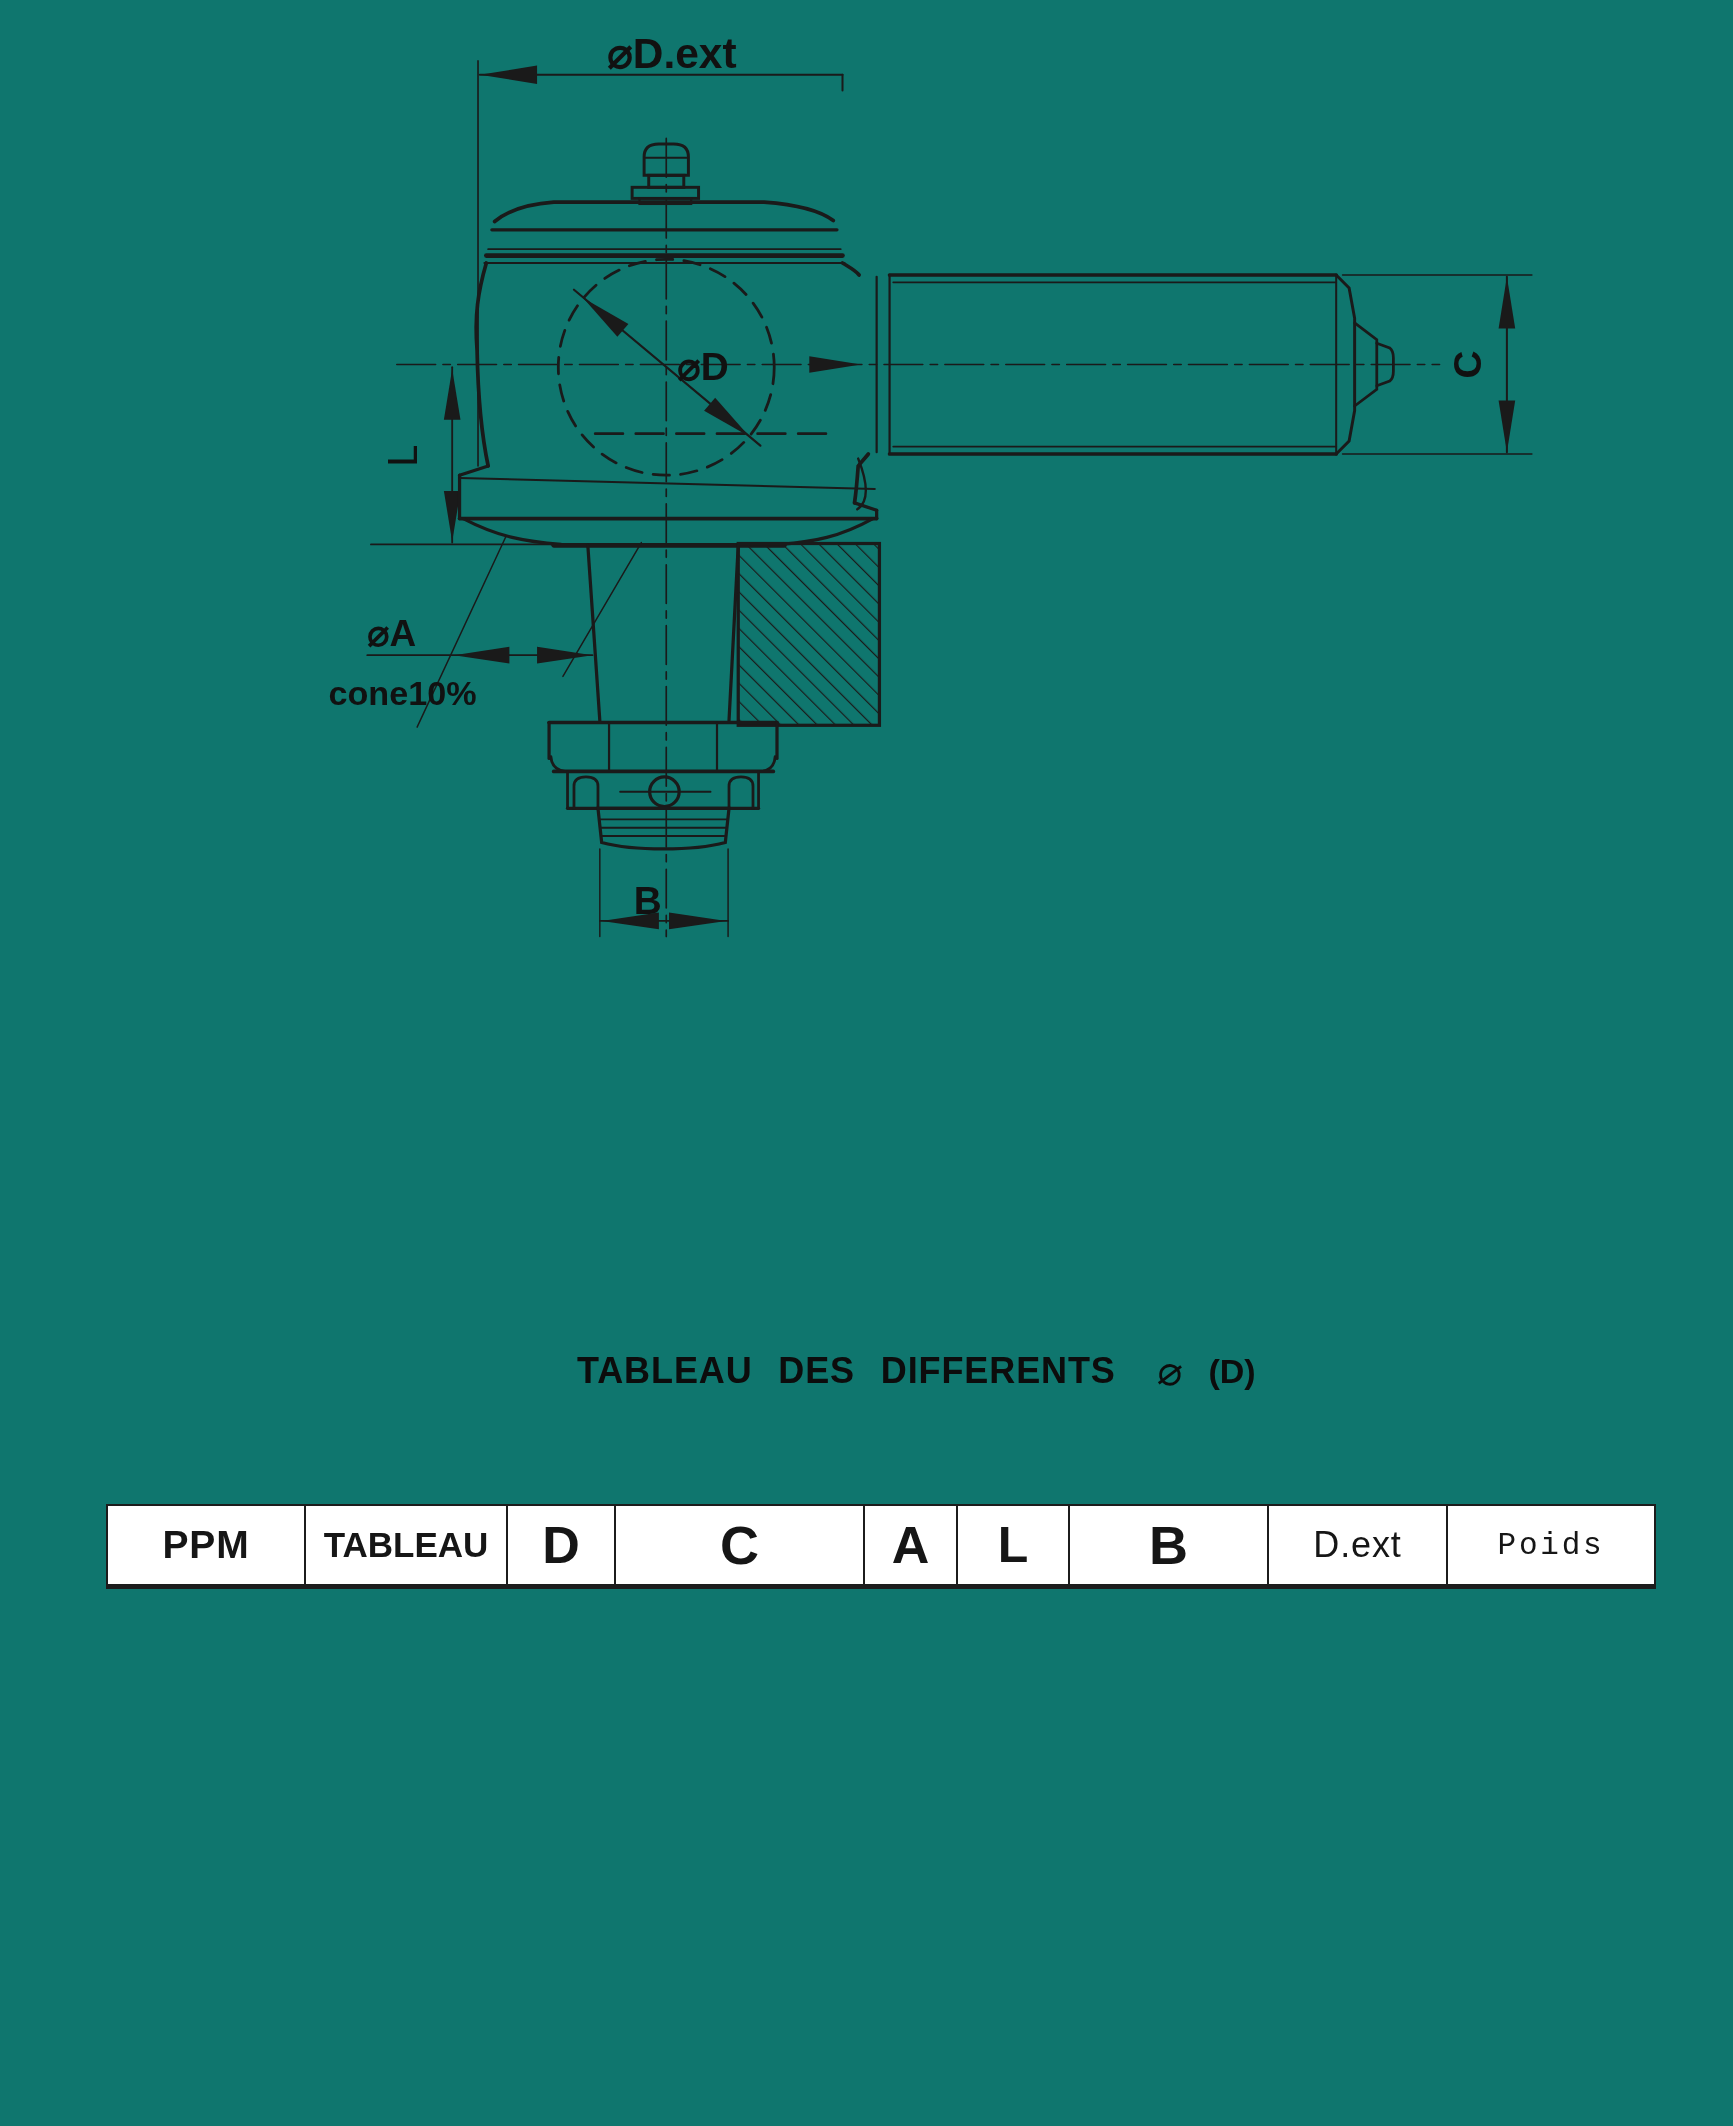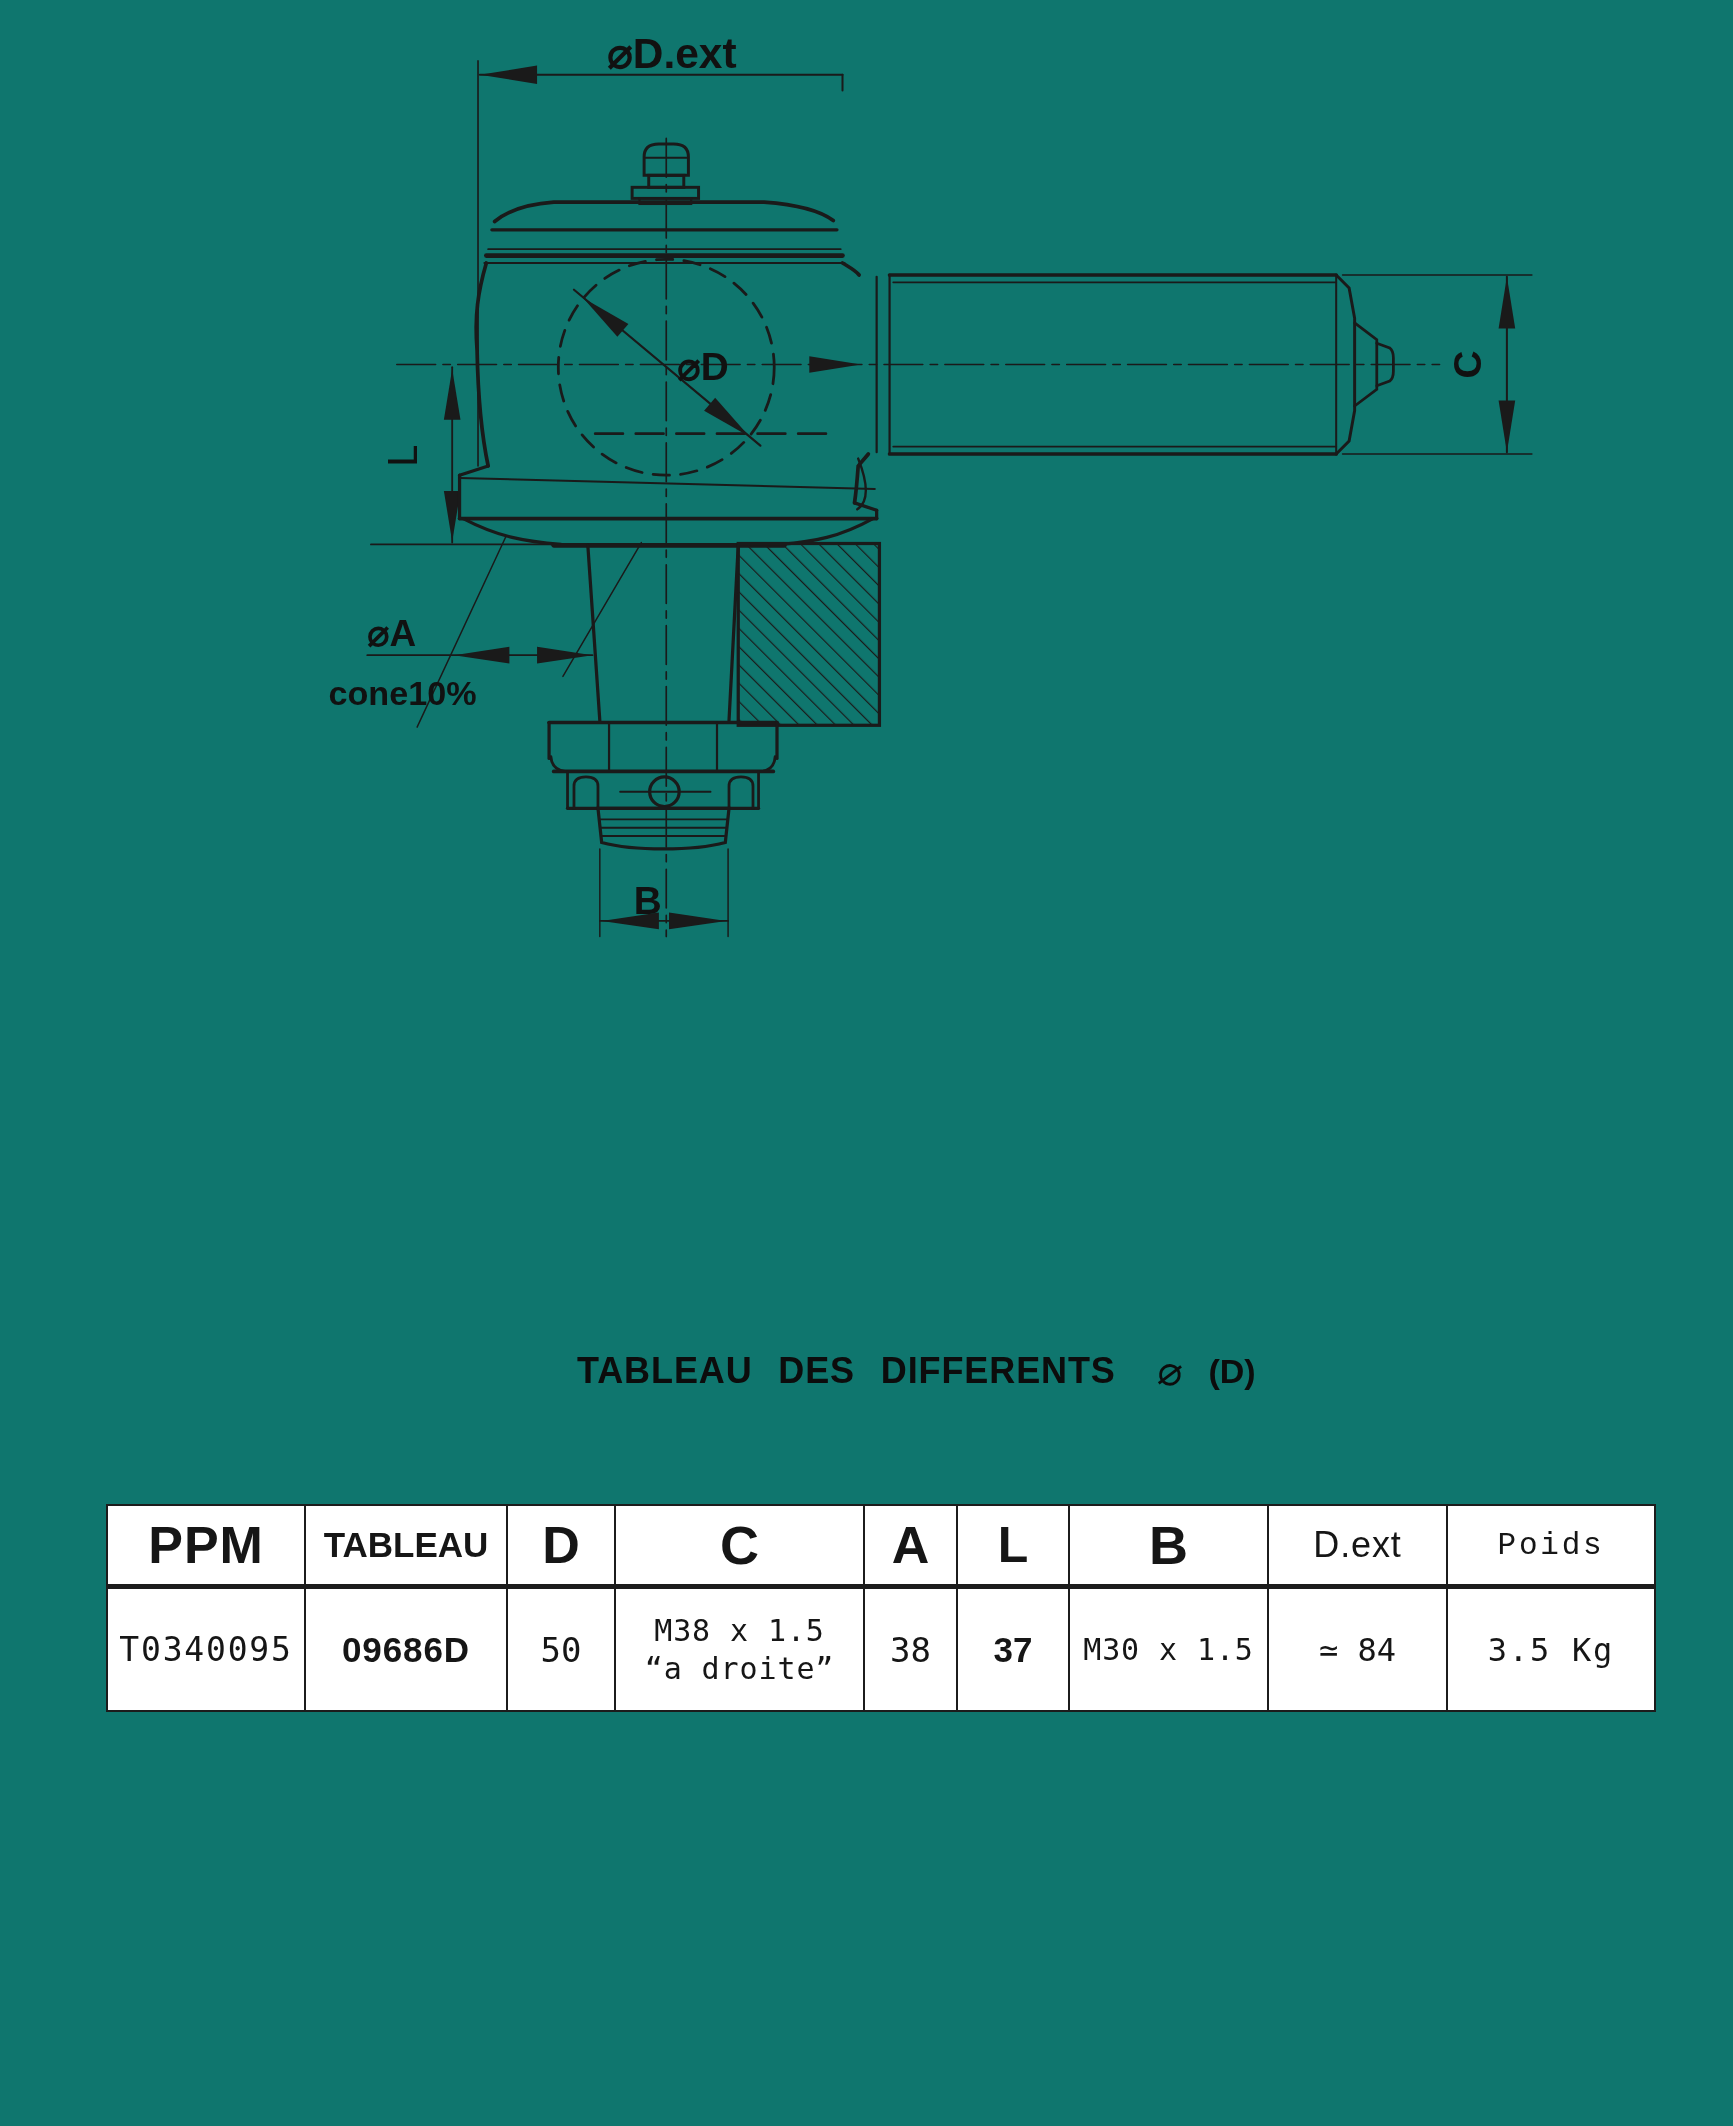--- a/index.html
+++ b/index.html
@@ -15,21 +15,21 @@
   #table-title .t-suffix{font-size:34px;font-weight:bold;margin-left:26px;color:#0c0c0c;}
 
   
   #parts-table{position:absolute;left:106px;top:1504px;width:1548px;border-collapse:collapse;table-layout:fixed;
     background:#fff;}
   #parts-table td,#parts-table th{border:2.8px solid #1c1c1c;text-align:center;vertical-align:middle;padding:0;
     overflow:hidden;color:#161616;}
   #parts-table thead th{height:78px;border-bottom-width:5.5px;}
   #parts-table tbody td{height:121px;}
   #parts-table tr{page-break-inside:avoid;}
-  th.h-ppm{font-size:52px;font-weight:bold;letter-spacing:0.9px;}
+  th.h-ppm{font-size:39px;font-weight:bold;letter-spacing:0.9px;}
   th.h-novocar{font-size:35px;font-weight:bold;}
   th.h-d,th.h-a{font-size:52px;font-weight:bold;}
   th.h-c{font-size:54px;font-weight:bold;}
   th.h-l{font-size:50px;font-weight:bold;}
   th.h-b{font-size:54px;font-weight:bold;}
   th.h-dext{font-size:36px;font-weight:normal;letter-spacing:0.9px;margin-top:9px;}
   th.h-poids{font-family:Liberation Mono, monospace;font-weight:400;font-size:31px;letter-spacing:2.8px;color:#232323;}
   td.c-ppm{font-family:"DejaVu Sans Mono",monospace;font-size:33px;letter-spacing:1.8px;color:#222;}
   td.c-novocar{font-size:35px;font-weight:bold;letter-spacing:0.9px;color:#0a0a0a;}
   td.c-d,td.c-a{font-family:"DejaVu Sans Mono",monospace;font-size:34px;color:#222;}
@@ -227,31 +227,17 @@
           <th class="h-d">D</th>
           <th class="h-c">C</th>
           <th class="h-a">A</th>
           <th class="h-l">L</th>
           <th class="h-b">B</th>
           <th class="h-dext">D.ext</th>
           <th class="h-poids">Poids</th>
         </tr>
       </thead>
     <tbody id="table-body">
-        <tr>
-          <td class="c-ppm">T0340095</td>
-          <td class="c-novocar">09686D</td>
-          <td class="c-d">50</td>
-          <td class="c-c">
-            <div>M38 x 1.5</div>
-            <div>“a droite”</div>
-          </td>
-          <td class="c-a">38</td>
-          <td class="c-l is-bold">37</td>
-          <td class="c-b">M30 x 1.5</td>
-          <td class="c-dext">≃ 84</td>
-          <td class="c-poids">3.5 Kg</td>
-        </tr>
       </tbody>
   </table>
 
 </div>
 
 
 </body></html>

